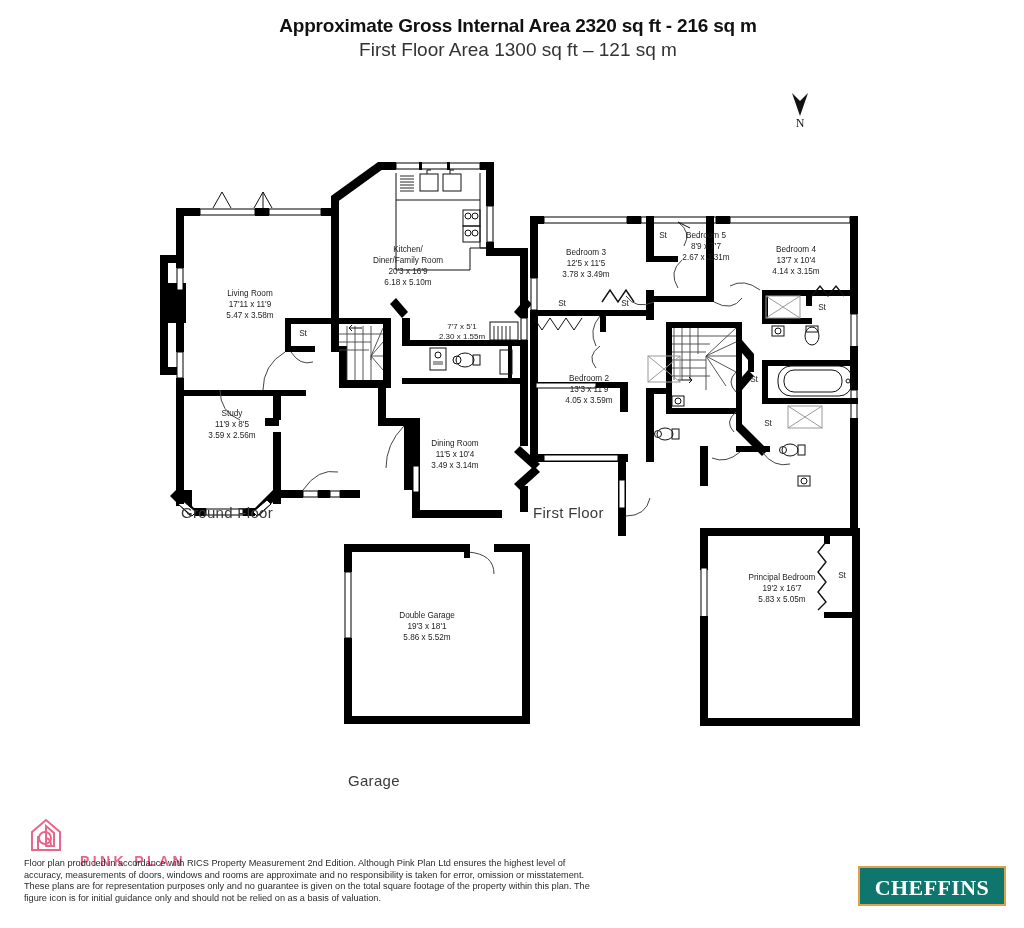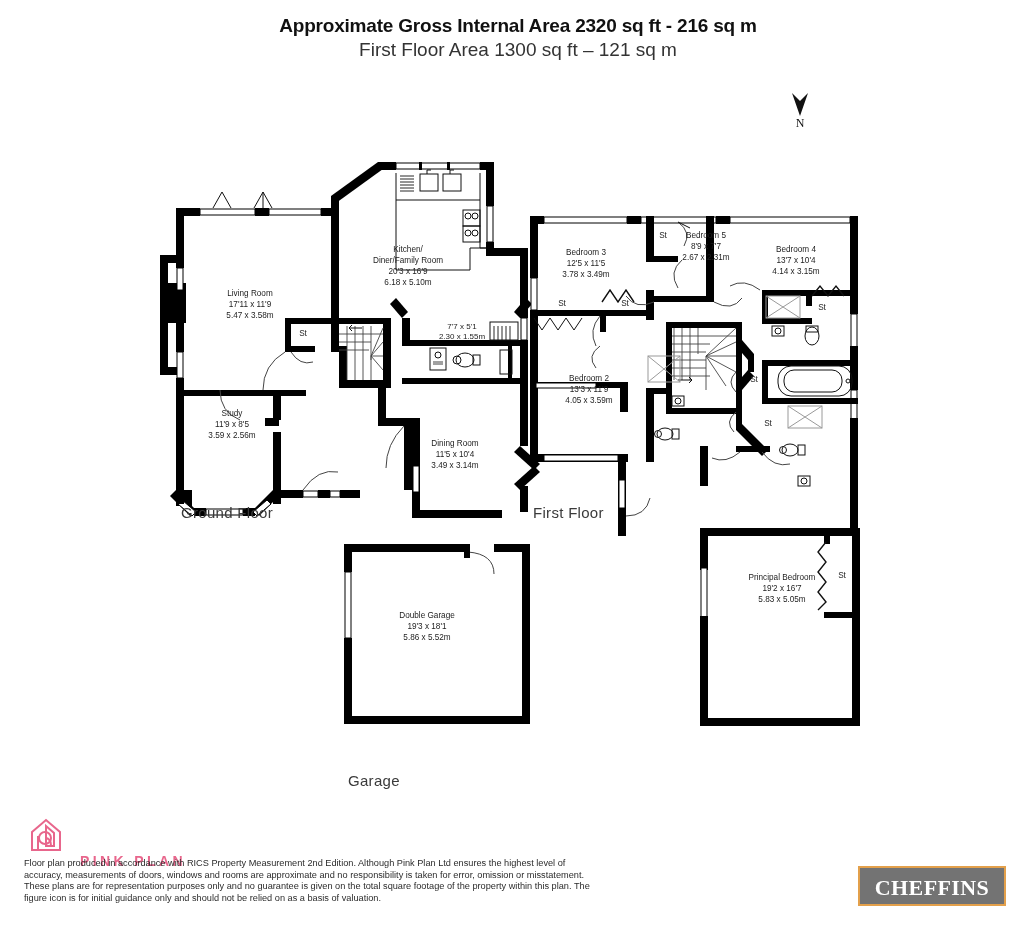--- a/index.html
+++ b/index.html
@@ -45,21 +45,21 @@
 
   
   #disclaimer{
     left:24px;top:858px;width:580px;
     font-size:9.2px;line-height:11.6px;color:#2b2b2b;text-align:left;
   }
 
   
   #cheffins{
     left:858px;top:866px;width:148px;height:40px;
-    background:#737373;border:2px solid #e3a04b;box-sizing:border-box;
+    background:#0f766e;border:2px solid #e3a04b;box-sizing:border-box;
   }
   #cheffins .cf{
     position:absolute;left:0;top:7px;width:144px;text-align:center;
     color:#ffffff;font-size:22px;font-weight:bold;letter-spacing:0.4px;
     font-family:"Liberation Serif",serif;
   }
 </style>
 </head>
 <body>
 

